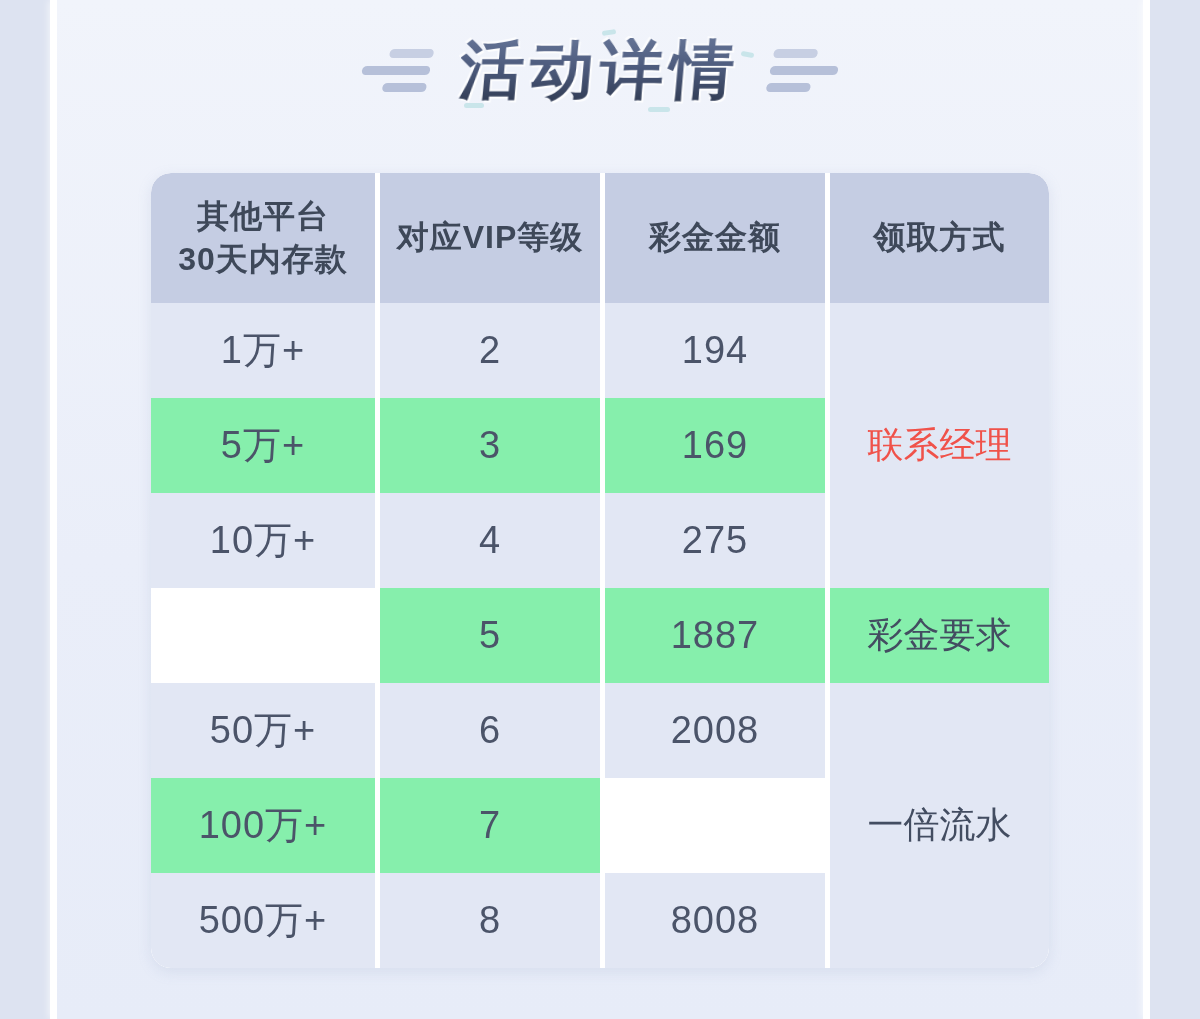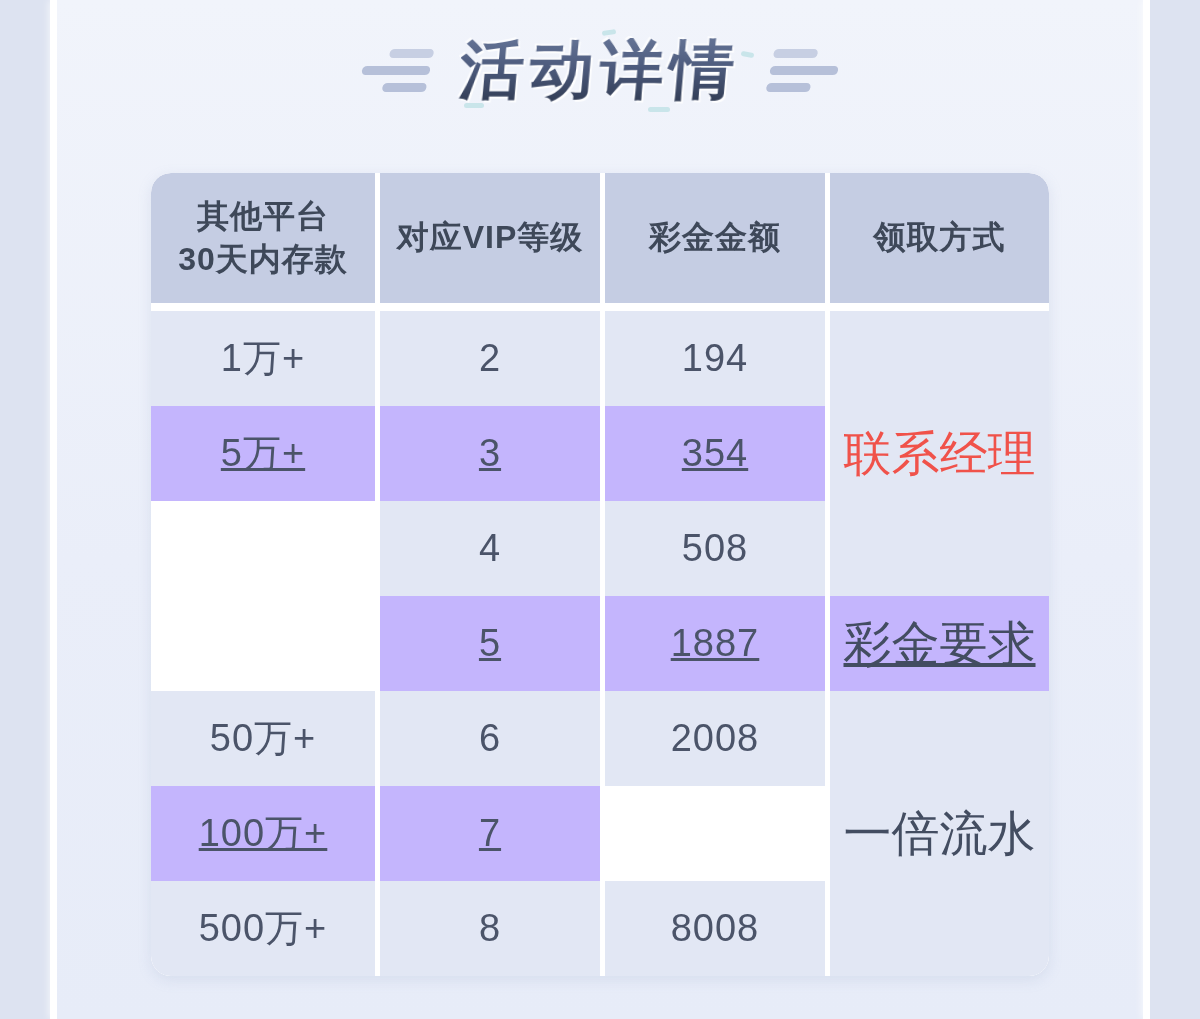--- a/index.html
+++ b/index.html
@@ -50,38 +50,38 @@
   .details-table{
     width:898px;margin:61px auto 0 auto;
     background:#ffffff;border-radius:20px;overflow:hidden;
     box-shadow:0 4px 14px rgba(140,155,195,.18);
   }
   .thead,.tbody{
     display:grid;
     grid-template-columns:224px 220px 220px 219px;
     column-gap:5px;
   }
-  .thead{grid-template-rows:130px;margin-bottom:8px;}
+  .thead{grid-template-rows:130px;margin-bottom:0;}
   .tbody{grid-template-rows:repeat(7,95px);}
   .cell{
     display:flex;flex-direction:column;align-items:center;justify-content:center;
     text-align:center;
   }
   .hcell{
     background:#c5cde3;color:#3e4859;
     font-size:32px;font-weight:600;line-height:1.35;letter-spacing:1px;
   }
   .hcell-tl{border-top-left-radius:20px;}
   .hcell-tr{border-top-right-radius:20px;}
   .bcell{font-size:38px;color:#4b5469;letter-spacing:1px;}
   .shade-a{background:#e2e7f4;}
-  .shade-b{background:#c4b5fd;text-decoration:underline;}
+  .shade-b{background:#86efac;}
   .corner-bl{border-bottom-left-radius:20px;}
   .corner-br{border-bottom-right-radius:20px;}
-  .claim-text{font-size:48px;color:#434d61;}
+  .claim-text{font-size:36px;color:#434d61;}
   .claim-red{color:#f0524a;}
 </style>
 </head>
 <body>
 
 <div class="page">
   <div class="edge-strip"></div>
   <div class="edge-divider"></div>
 
   <div class="panel">
@@ -119,24 +119,25 @@
       </div>
 
       <div class="tbody">
 
         <div class="cell bcell shade-a" style="grid-area:1/1">1万+</div>
         <div class="cell bcell shade-a" style="grid-area:1/2">2</div>
         <div class="cell bcell shade-a" style="grid-area:1/3">194</div>
 
         <div class="cell bcell shade-b" style="grid-area:2/1">5万+</div>
         <div class="cell bcell shade-b" style="grid-area:2/2">3</div>
-        <div class="cell bcell shade-b" style="grid-area:2/3">354</div>
+        <div class="cell bcell shade-b" style="grid-area:2/3">169</div>
 
+        <div class="cell bcell shade-a" style="grid-area:3/1">10万+</div>
         <div class="cell bcell shade-a" style="grid-area:3/2">4</div>
-        <div class="cell bcell shade-a" style="grid-area:3/3">508</div>
+        <div class="cell bcell shade-a" style="grid-area:3/3">275</div>
 
         <div class="cell bcell shade-b" style="grid-area:4/2">5</div>
         <div class="cell bcell shade-b" style="grid-area:4/3">1887</div>
 
         <div class="cell bcell shade-a" style="grid-area:5/1">50万+</div>
         <div class="cell bcell shade-a" style="grid-area:5/2">6</div>
         <div class="cell bcell shade-a" style="grid-area:5/3">2008</div>
 
         <div class="cell bcell shade-b" style="grid-area:6/1">100万+</div>
         <div class="cell bcell shade-b" style="grid-area:6/2">7</div>

